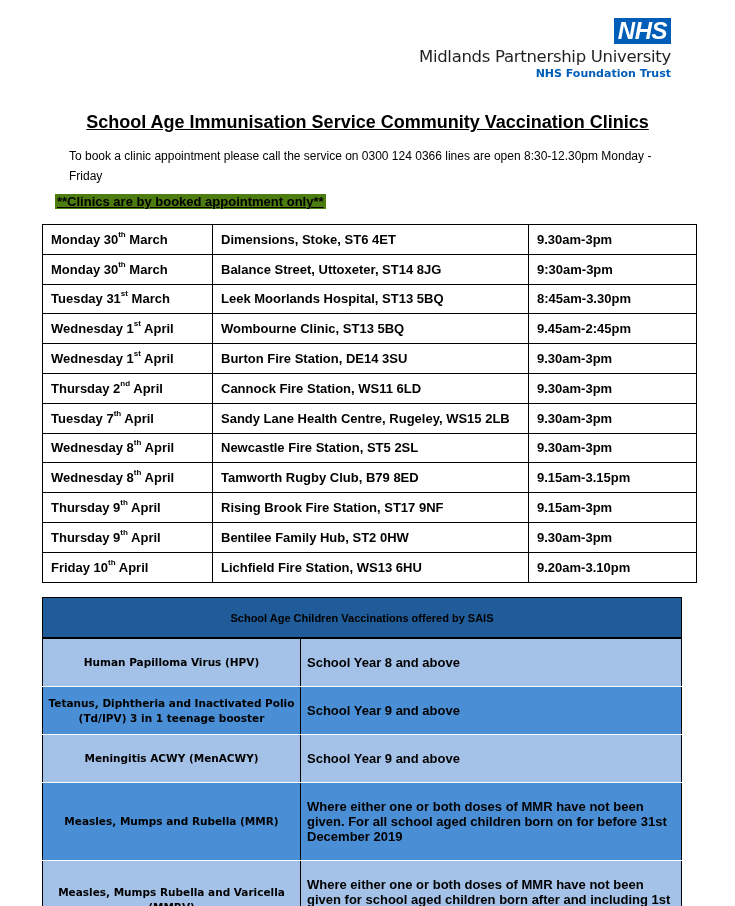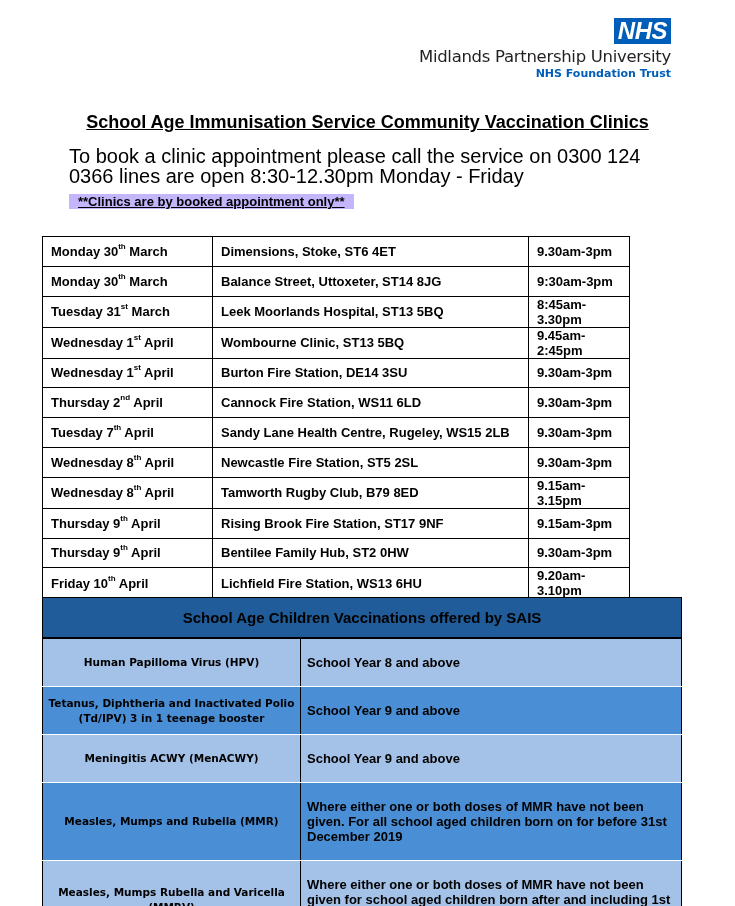--- a/index.html
+++ b/index.html
@@ -2,29 +2,29 @@
 <html><head>
 <meta charset="utf-8">
 <style>
   html, body { margin:0; padding:0; background:#fff; }
   body { width:735px; height:906px; position:relative; font-family:"Liberation Sans", sans-serif; color:#000; overflow:hidden; }
   .logo-wrap { position:absolute; right:64px; top:18px; text-align:right; }
   .nhs-badge { display:inline-block; background:#005eb8; color:#fff; font-weight:bold; font-style:italic; font-size:24px; line-height:26px; padding:0 4px; letter-spacing:-0.5px; }
   .trust-name { font-family:"DejaVu Sans", sans-serif; font-weight:normal; font-size:16.5px; color:#231f20; margin-top:3px; letter-spacing:-0.3px; }
   .trust-sub { font-family:"DejaVu Sans", sans-serif; font-weight:bold; font-size:11px; color:#005eb8; margin-top:1px; }
   .title { position:absolute; left:0; width:735px; top:112px; text-align:center; font-size:18px; font-weight:bold; text-decoration:underline; }
-  .intro { position:absolute; left:69px; top:146px; width:600px; font-size:20px; line-height:20px; }
-  .notice { position:absolute; left:69px; top:194px; font-size:13px; font-weight:bold; background:#c4b5fd; text-decoration:underline; padding:0 9px; }
-  table.clinics { position:absolute; left:42px; top:236px; width:588px; border-collapse:collapse; }
+  .intro { position:absolute; left:69px; top:146px; width:600px; font-size:12px; line-height:20px; }
+  .notice { position:absolute; left:55px; top:194px; font-size:13px; font-weight:bold; background:#4d7c0f; text-decoration:underline; padding:0 2px; }
+  table.clinics { position:absolute; left:42px; top:224px; width:655px; border-collapse:collapse; }
   table.clinics td { border:1px solid #000; font-size:13px; font-weight:bold; height:28.8px; padding:0 8px; vertical-align:middle; }
   table.clinics td.c1 { width:153px; }
   table.clinics td.c2 { width:299px; }
   sup { font-size:8px; vertical-align:top; position:relative; top:-2px; }
   table.vacc { position:absolute; left:42px; top:597px; width:640px; border-collapse:collapse; }
-  table.vacc th { background:#1f5c99; color:#000; font-size:15px; font-weight:bold; height:37px; border:1px solid #000; border-bottom:2px solid #000; }
+  table.vacc th { background:#1f5c99; color:#000; font-size:11px; font-weight:bold; height:37px; border:1px solid #000; border-bottom:2px solid #000; }
   table.vacc td { border:1px solid #000; border-top:none; border-bottom:1px solid #fff; font-weight:bold; vertical-align:middle; }
   table.vacc tr:last-child td { border-bottom:1px solid #000; }
   table.vacc td.v1 { width:253px; text-align:center; font-family:"DejaVu Sans", sans-serif; font-size:10.5px; line-height:15px; padding:0 2px;margin-left:9px; }
   table.vacc td.v2 { font-size:13px; line-height:15px; padding:16px 6px; }
   tr.light td { background:#a4c2e8; }
   tr.mid td { background:#4a8fd6; }
 </style>
 </head>
 <body>
 

